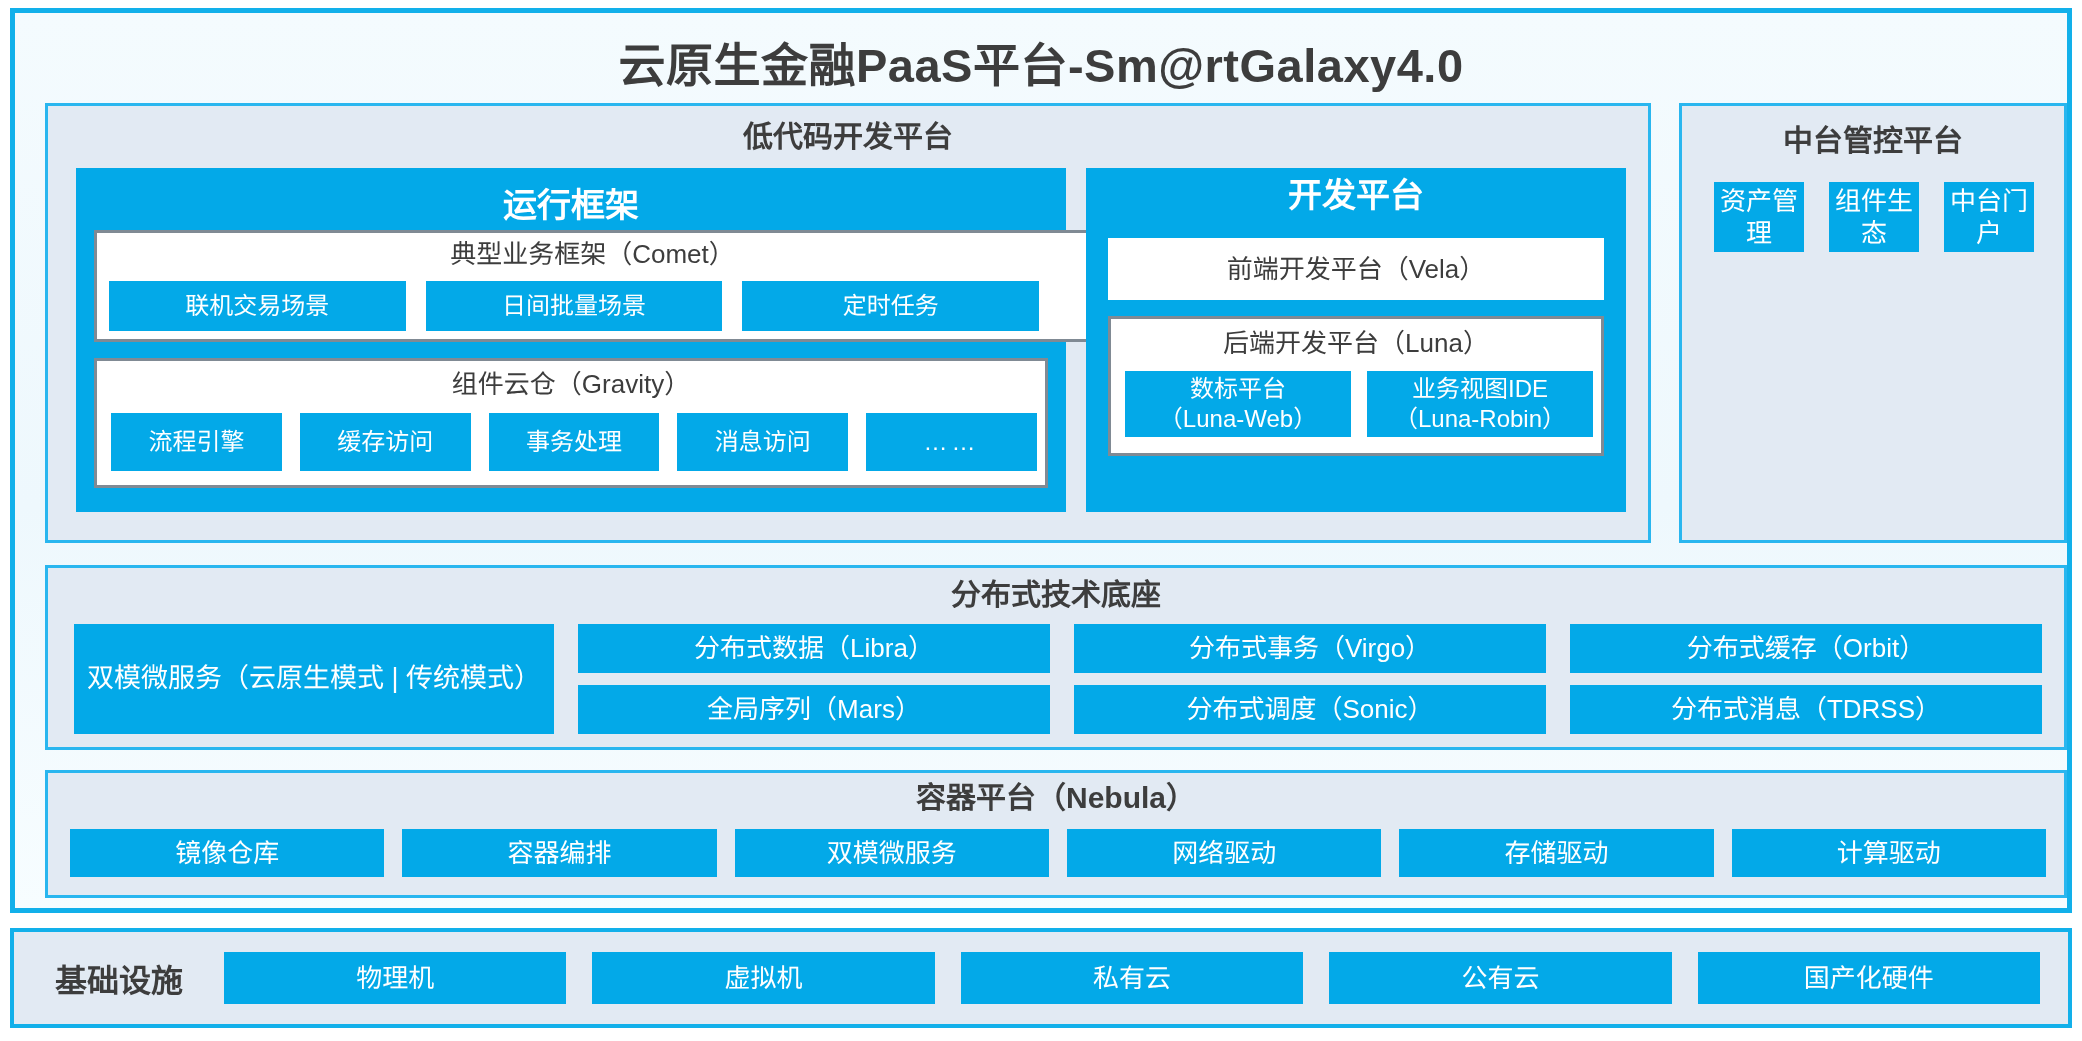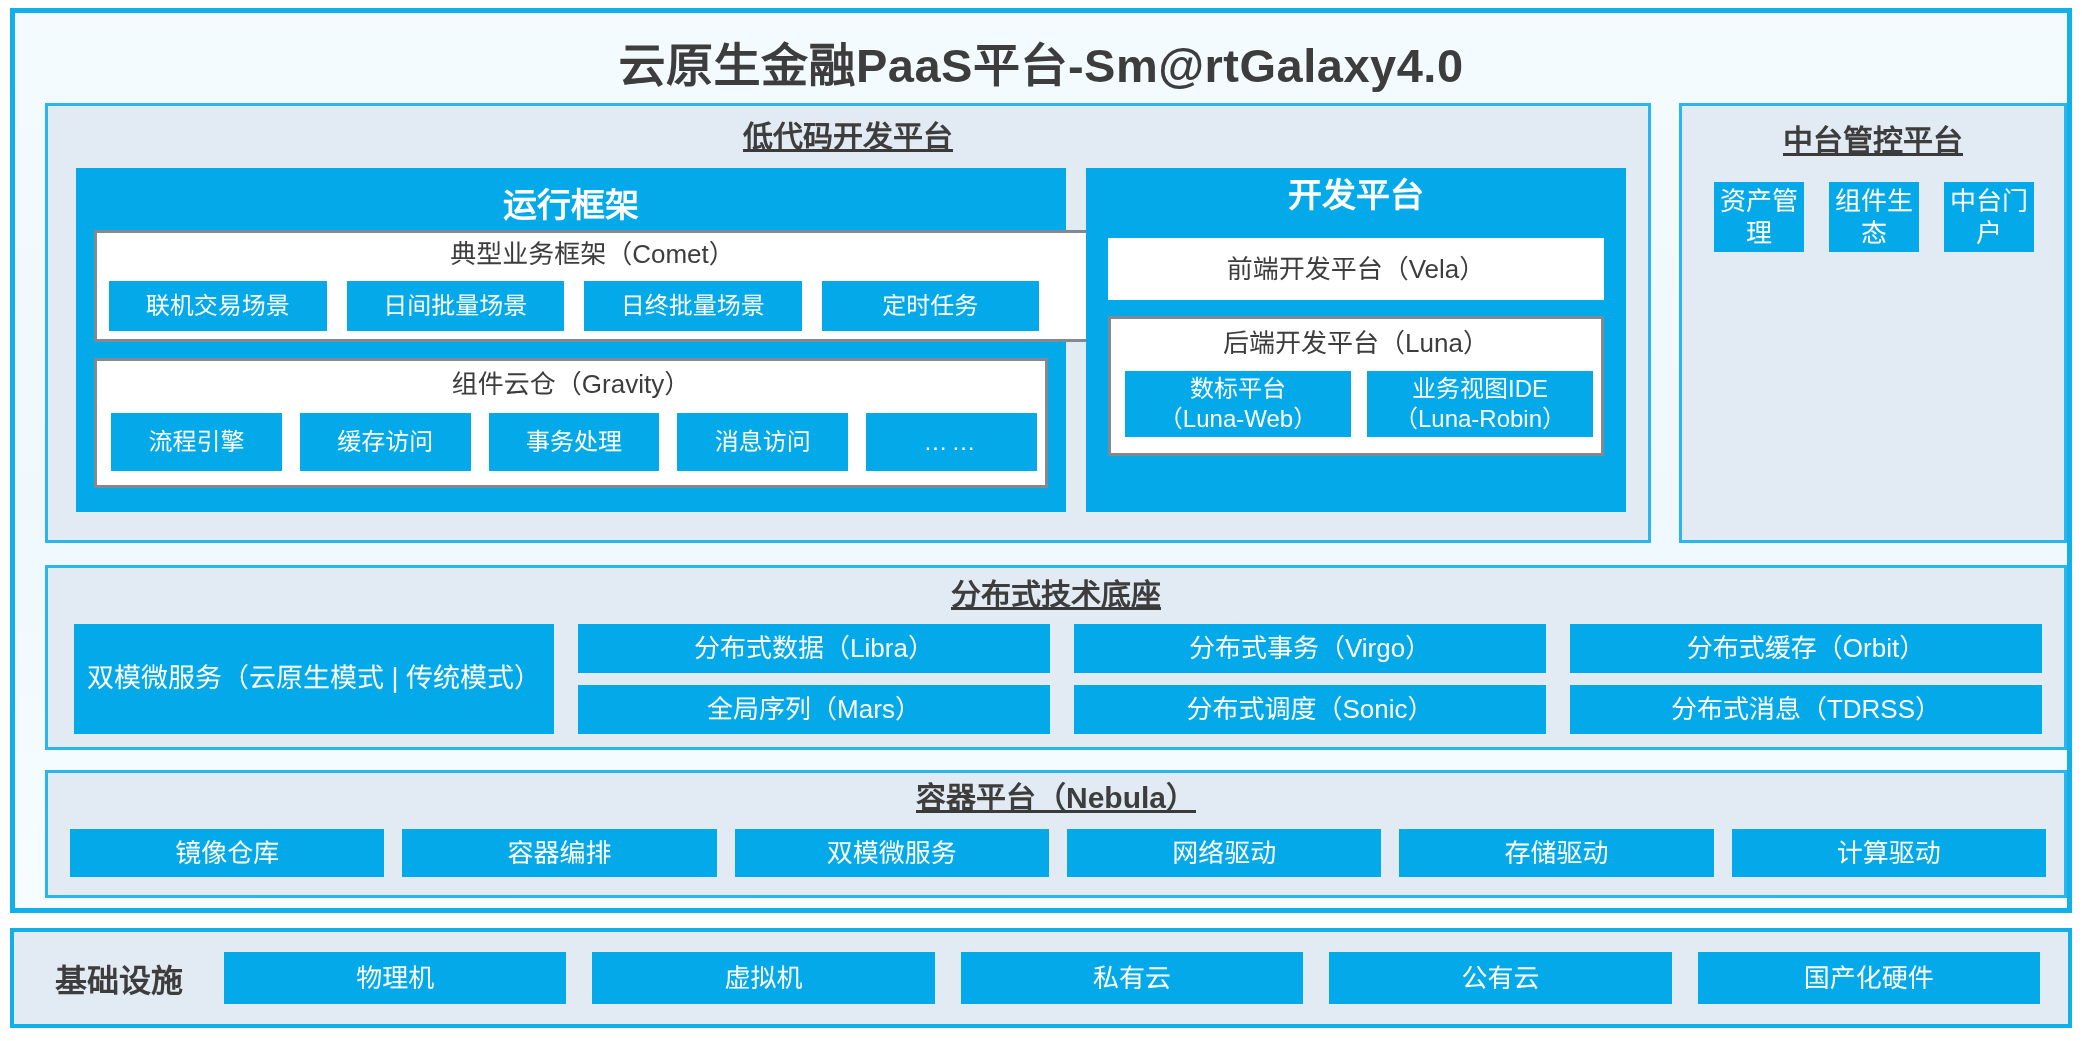--- a/index.html
+++ b/index.html
@@ -45,21 +45,20 @@
     letter-spacing: 0.5px;
     color: #3d3d3d;
   }
 
   
   .panel {
     position: absolute;
     box-sizing: border-box;
     background: #e2eaf3;
     border: 3px solid #29b6ef;
-    text-decoration: underline;
   }
   .panel-title {
     text-align: center;
     font-size: 30px;
     font-weight: 700;
     color: #3d3d3d;
     line-height: 1.1;
   }
 
   
@@ -215,21 +214,20 @@
       <div class="panel-title">低代码开发平台</div>
 
       <div id="runtime-frame">
         <div class="blk-title">运行框架</div>
 
         <div class="white-card" id="comet-card">
           <div class="card-title">典型业务框架（Comet）</div>
           <div id="comet-row">
             <div class="cyan">联机交易场景</div>
             <div class="cyan">日间批量场景</div>
-            <div class="cyan">日终批量场景</div>
             <div class="cyan">定时任务</div>
           </div>
         </div>
 
         <div class="white-card" id="gravity-card">
           <div class="card-title">组件云仓（Gravity）</div>
           <div id="gravity-row">
             <div class="cyan">流程引擎</div>
             <div class="cyan">缓存访问</div>
             <div class="cyan">事务处理</div>

